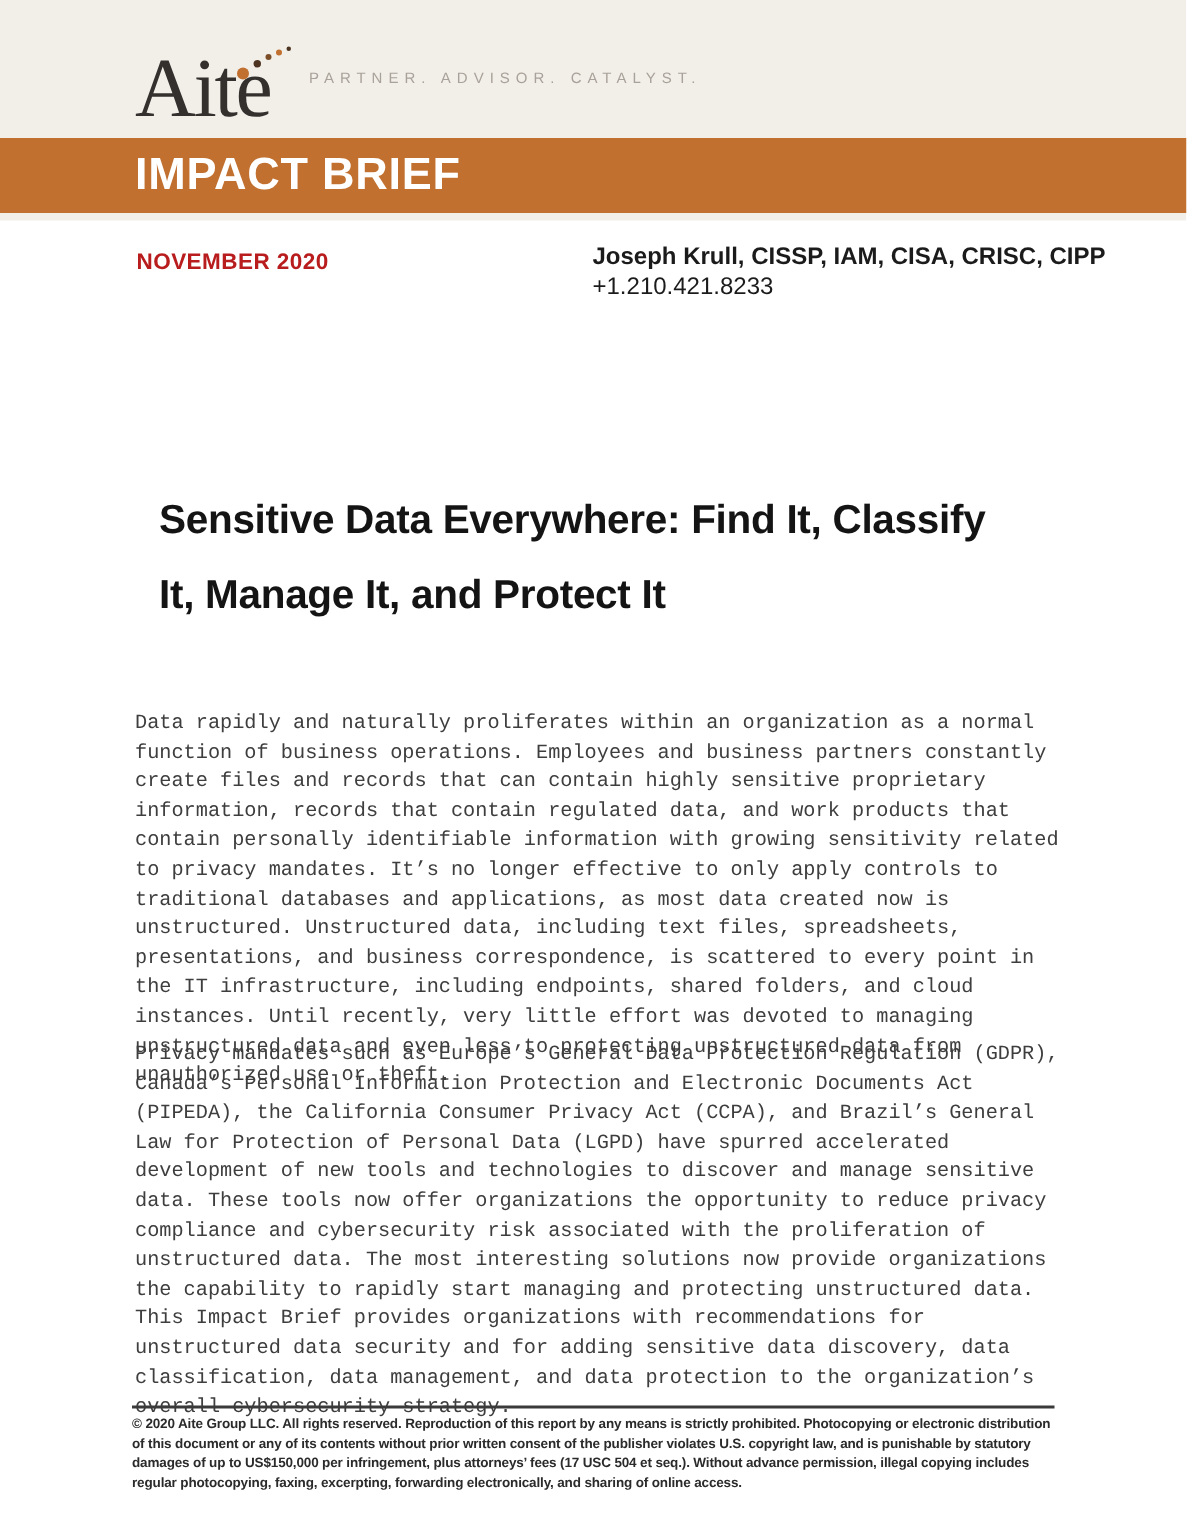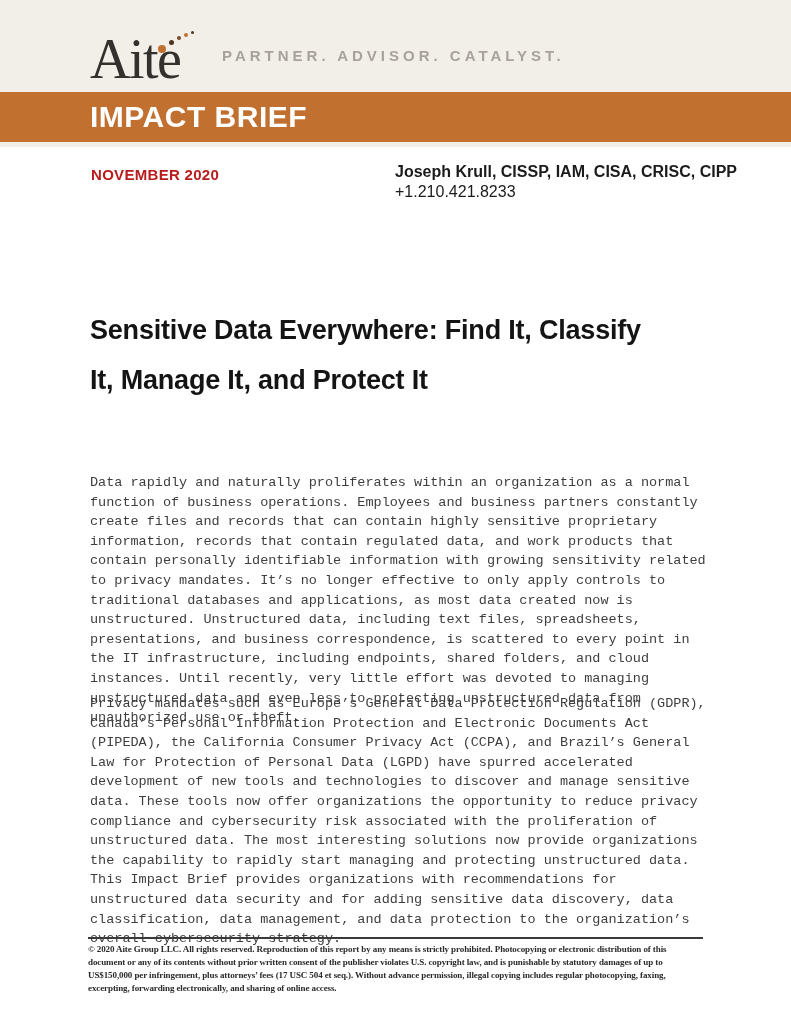--- a/index.html
+++ b/index.html
@@ -46,25 +46,24 @@
     border-radius: 50%;
   }
   .dots .d1 { left: 0;    top: 15px; width: 8px; height: 8px; background: var(--accent, #C1702F); }
   .dots .d2 { left: 11px; top: 10px; width: 5px; height: 5px; background: #4C3420; }
   .dots .d3 { left: 19px; top: 6px;  width: 4px; height: 4px; background: #7B4E27; }
   .dots .d4 { left: 26px; top: 3px;  width: 4px; height: 4px; background: var(--accent, #C1702F); }
   .dots .d5 { left: 33px; top: 1px;  width: 3px; height: 3px; background: #4C3420; }
   .tagline {
     position: absolute;
     left: 206px; top: 47px;
-    font-size: 15px;
-    font-weight: 700;
+    font-size: 10px;
+    font-weight: 400;
     letter-spacing: 4px;
     color: #A9A29A;
-    margin-left: 16px;
   }
 
   
   .banner {
     position: absolute;
     left: 0; top: 92px;
     width: 100%; height: 50px;
     background: var(--accent, #C1702F);
     padding-left: 36px;
   }
@@ -106,21 +105,21 @@
     color: var(--email-link, #8EA0B5);
     text-decoration: none;
     cursor: pointer;
   }
 
   
   .title {
     position: absolute;
     left: 90px; top: 305px;
     width: 645px;
-    margin: 0;
+    margin: 16px;
     font-size: 27px;
     line-height: 50px;
     font-weight: 700;
     letter-spacing: -0.2px;
     color: #141414;
     white-space: pre-line;
   }
   .body {
     position: absolute;
     left: 90px;
@@ -132,21 +131,20 @@
     font-family: Liberation Mono, monospace;
   }
   .p1 { top: 473px; }
   .p2 { top: 694px; }
 
   
   .footnote {
     position: absolute;
     left: 88px; top: 937px;
     width: 615px;
-    font-family: Liberation Serif, serif;
   }
   .rule {
     width: 100%; height: 0;
     border-top: 2px solid #3A3A3A;
   }
   .copyright {
     margin: 4px 0 0 0;
     font-size: 9px;
     font-weight: 700;
     line-height: 13px;

